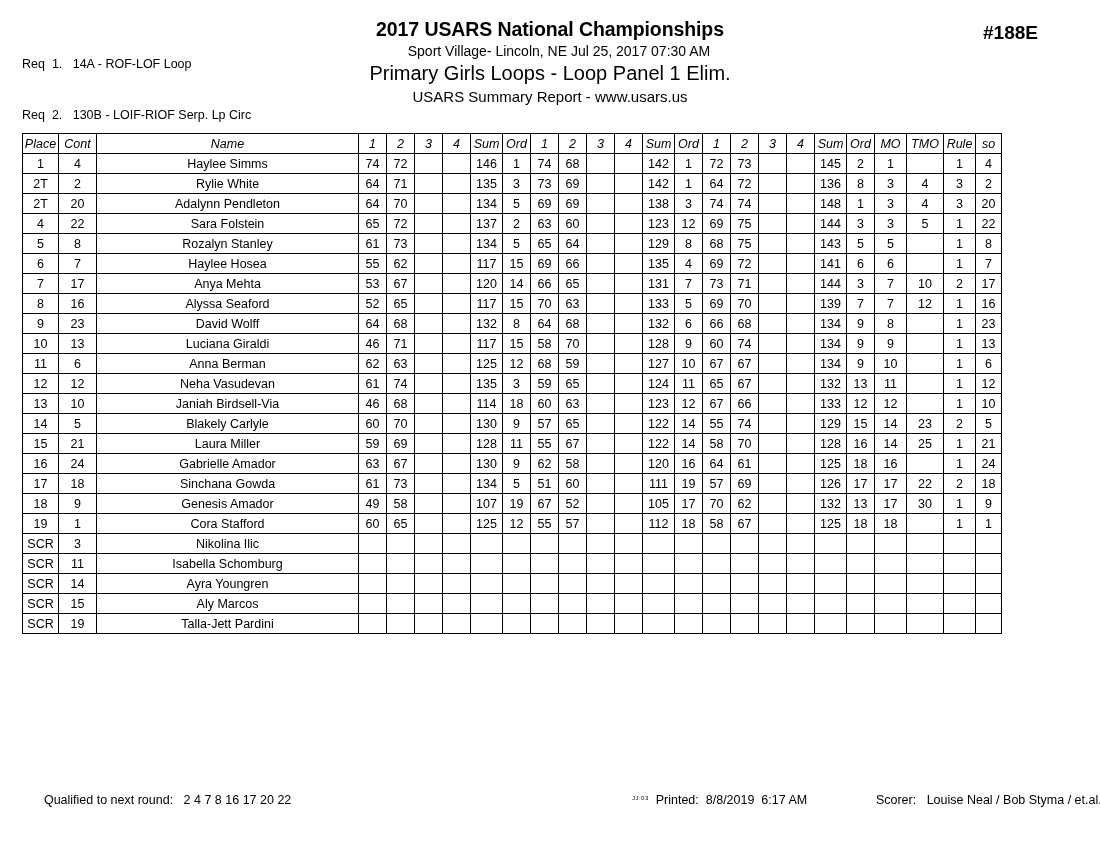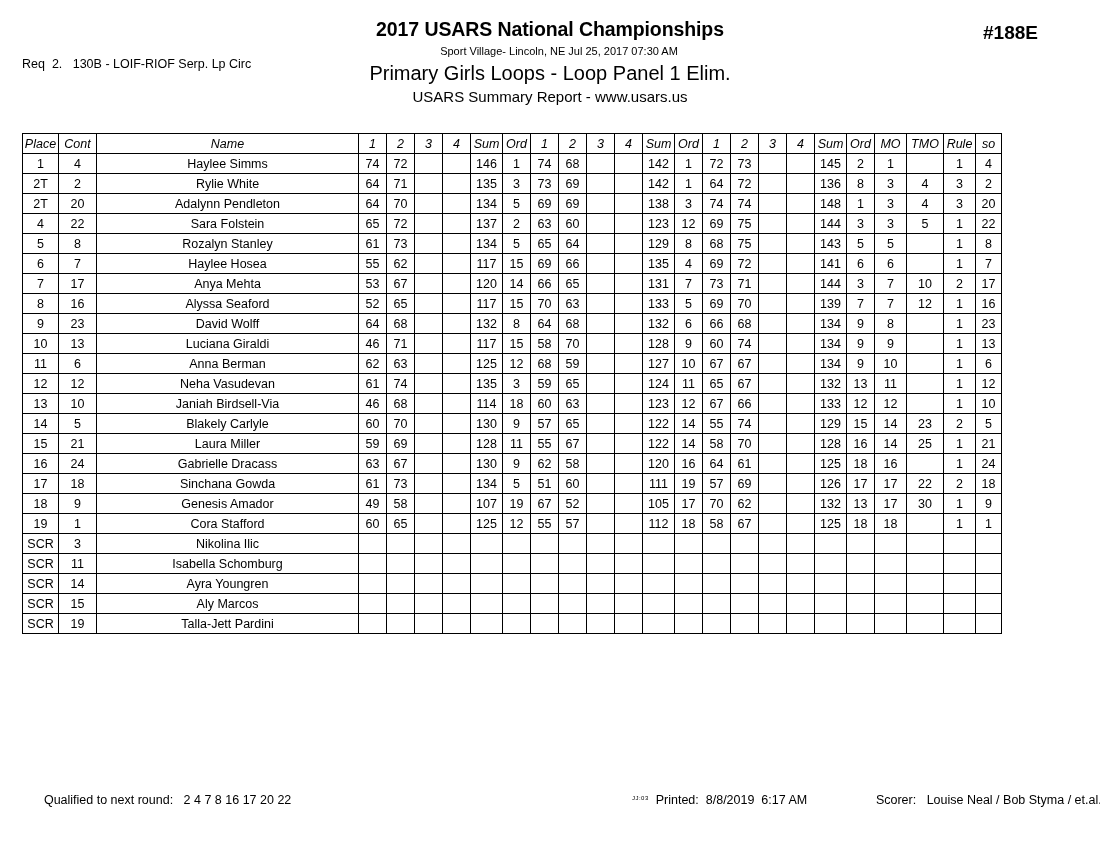--- a/index.html
+++ b/index.html
@@ -35,21 +35,21 @@
     top: 18px;
     text-align: center;
   }
   #title-block .line1 {
     font-size: 19.5px;
     font-weight: bold;
     letter-spacing: -0.1px;
     line-height: 23px;
   }
   #title-block .line2 {
-    font-size: 11px;
+    font-size: 14px;
     line-height: 20px;
     padding-left: 18px;
   }
   #title-block .line3 {
     font-size: 20px;
     font-weight: normal;
     line-height: 25px;
   }
   #title-block .line4 {
     font-size: 15px;
@@ -167,20 +167,21 @@
     position: absolute;
     left: 862px;
     top: 0;
     white-space: pre;
   }
 </style>
 </head>
 <body>
 
 <div id="req-block">
+  <span class="req-line">Req  1.   14A - ROF-LOF Loop</span>
   <span class="req-line">Req  2.   130B - LOIF-RIOF Serp. Lp Circ</span>
 </div>
 
 <div id="title-block">
   <div class="line1">2017 USARS National Championships</div>
   <div class="line2">Sport Village- Lincoln, NE  Jul 25, 2017  07:30 AM</div>
   <div class="line3">Primary Girls Loops - Loop Panel 1 Elim.</div>
   <div class="line4">USARS Summary Report - www.usars.us</div>
 </div>
 
@@ -616,21 +617,21 @@
         <td class="sum">128</td>
         <td class="ord">16</td>
         <td class="mo">14</td>
         <td class="tmo">25</td>
         <td class="rule">1</td>
         <td class="so last-col">21</td>
       </tr>
       <tr class="data-row">
         <td class="place first-col">16</td>
         <td class="cont">24</td>
-        <td class="name">Gabrielle Dracass</td>
+        <td class="name">Gabrielle Amador</td>
         <td class="score">63</td>
         <td class="score">67</td>
         <td class="score"></td>
         <td class="score"></td>
         <td class="sum">130</td>
         <td class="ord">9</td>
         <td class="score">62</td>
         <td class="score">58</td>
         <td class="score"></td>
         <td class="score"></td>

